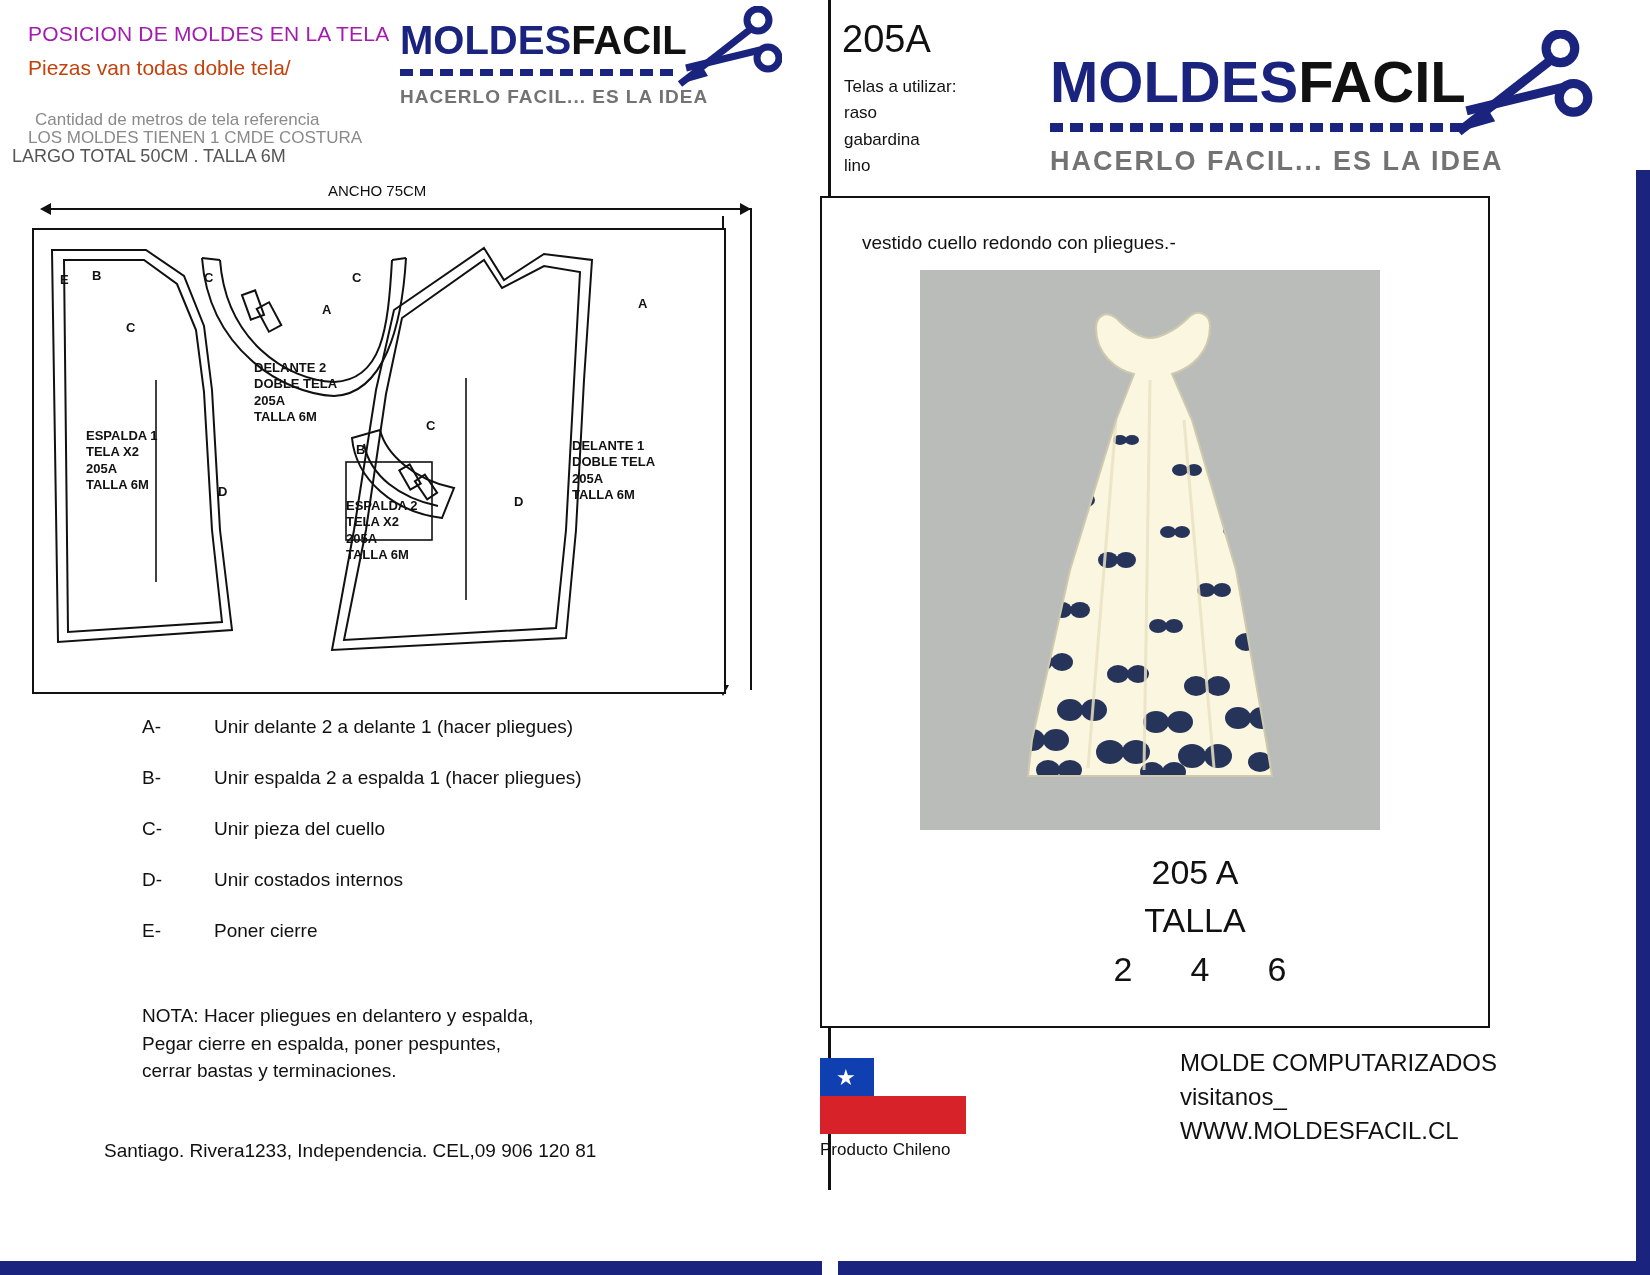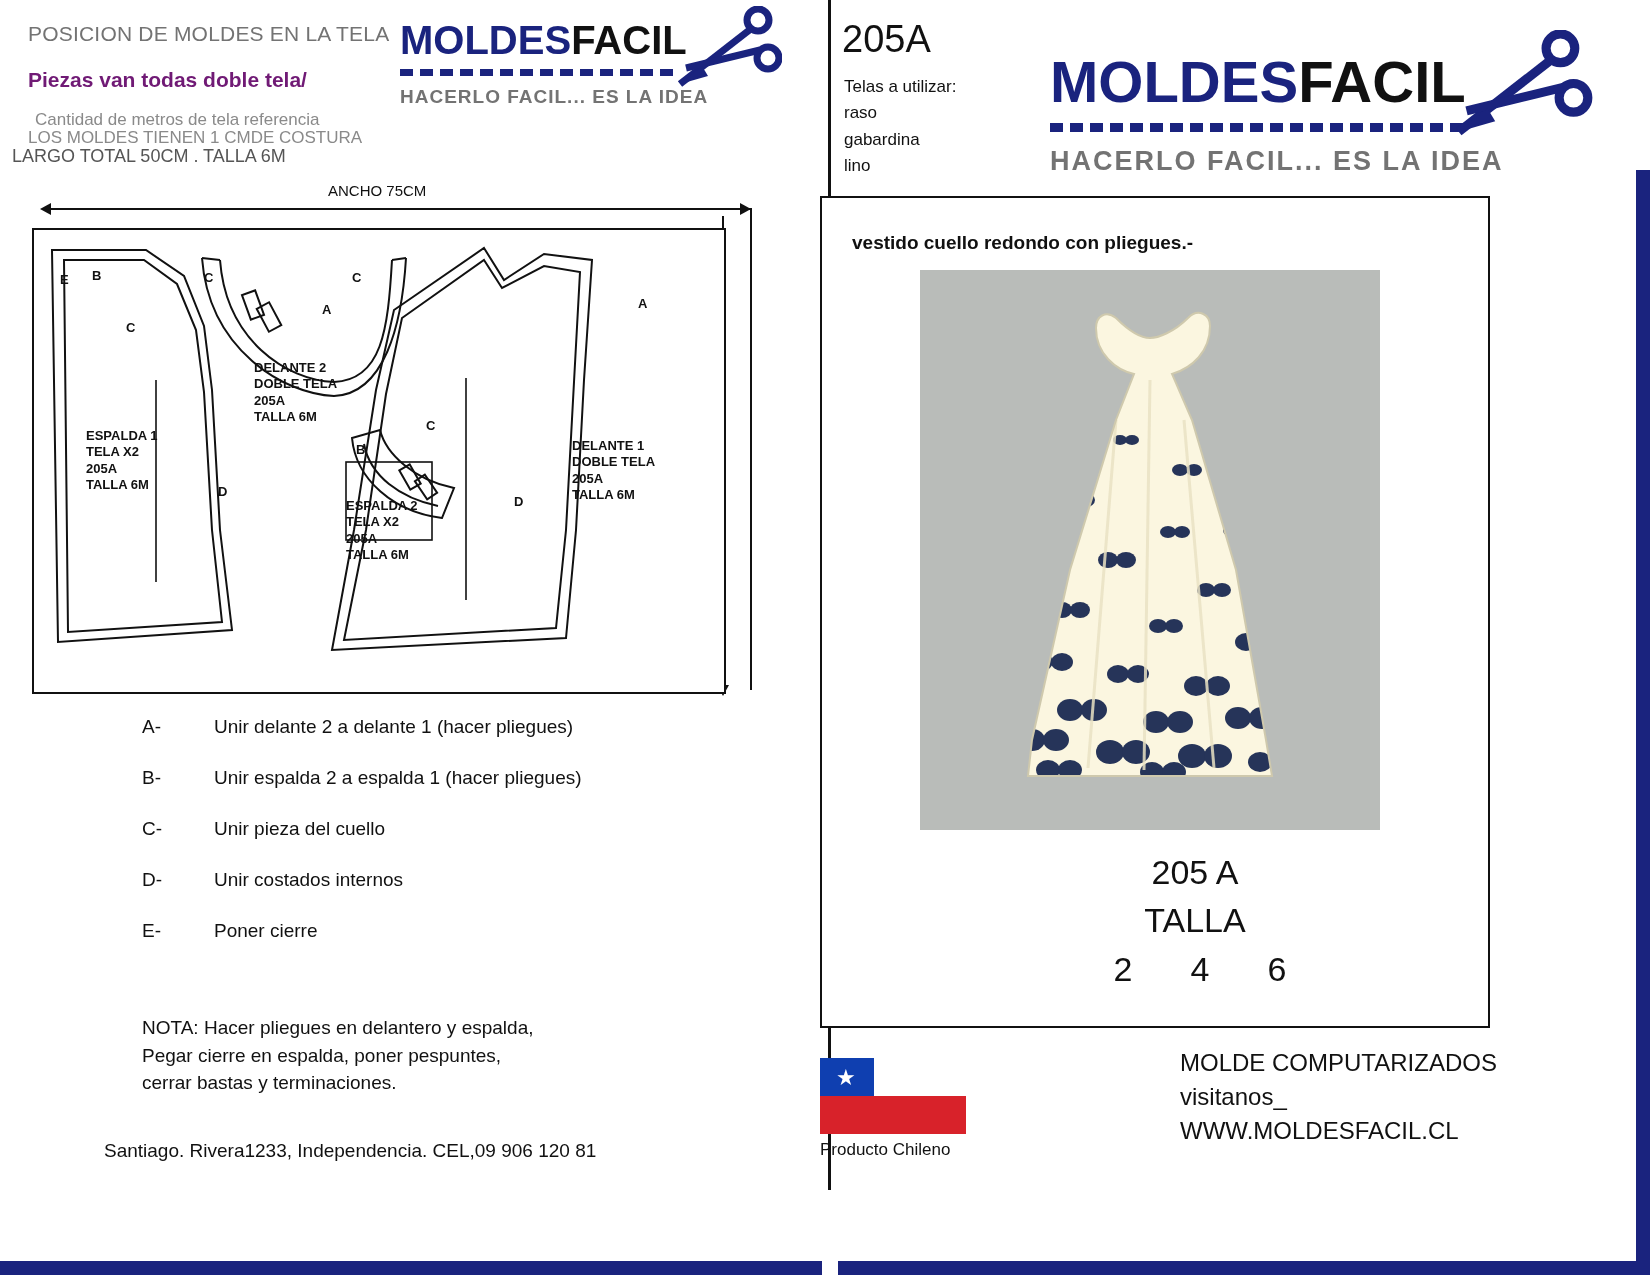--- a/index.html
+++ b/index.html
@@ -14,22 +14,22 @@
   .page{position:absolute;inset:0;}
 
   
   .vdivider{position:absolute;left:828px;top:0;width:3px;height:1190px;background:#111;}
   .bottom-bar{position:absolute;left:0;bottom:0;width:1650px;height:14px;background:#1a237e;}
   .bottom-bar .gap{position:absolute;left:822px;top:0;width:16px;height:14px;background:#ffffff;}
   .right-edge{position:absolute;right:0;top:170px;width:14px;height:1105px;background:#1a237e;}
 
   
   .left{position:absolute;left:0;top:0;width:826px;height:1275px;}
-  .l-title{position:absolute;left:28px;top:22px;font-size:21px;color:#737373;letter-spacing:.2px;}
-  .l-sub1{position:absolute;left:28px;top:68px;font-size:21px;color:#701a75;font-weight:bold;}
+  .l-title{position:absolute;left:28px;top:22px;font-size:21px;color:#a21caf;letter-spacing:.2px;}
+  .l-sub1{position:absolute;left:28px;top:56px;font-size:21px;color:#c2410c;}
   .l-sub2{position:absolute;left:28px;top:84px;font-size:17px;color:#8a8a8a;margin-top:44px;}
   .l-sub3{position:absolute;left:28px;top:110px;font-size:17px;color:#8a8a8a;margin-left:7px;}
   .l-sub4{position:absolute;left:12px;top:146px;font-size:18px;color:#555;}
 
   
   .logo{position:absolute;}
   .logo .l1{font-weight:bold;letter-spacing:0px;}
   .logo .moldes{color:#1a237e;}
   .logo .facil{color:#111;}
   .dashrow{height:7px;background:repeating-linear-gradient(to right,#1a237e 0,#1a237e 13px,#fff 13px,#fff 20px);}
@@ -49,30 +49,30 @@
   .largo-lbl{position:absolute;left:700px;top:180px;font-size:14px;transform:rotate(90deg);transform-origin:left top;white-space:nowrap;}
   .fabric-box{position:absolute;left:4px;top:42px;width:690px;height:462px;border:2px solid #111;background:#fff;}
 
   .pcap{position:absolute;font-size:13px;font-weight:bold;line-height:1.25;white-space:pre-line;margin-top:42px;}
   .plabel{position:absolute;font-size:13px;font-weight:bold;}
 
   
   .instr{position:absolute;left:142px;top:716px;width:660px;}
   .instr .row{display:flex;margin-bottom:29px;font-size:19px;}
   .instr .k{width:72px;}
-  .note{position:absolute;left:142px;top:1002px;font-size:19px;line-height:1.45;white-space:pre-line;margin-top:12px;}
+  .note{position:absolute;left:142px;top:1002px;font-size:19px;line-height:1.45;white-space:pre-line;}
   .addr{position:absolute;left:104px;top:1140px;font-size:19px;}
 
   
   .right{position:absolute;left:832px;top:0;width:818px;height:1275px;}
   .code{position:absolute;left:10px;top:18px;font-size:38px;}
   .telas{position:absolute;left:12px;top:74px;font-size:17px;line-height:1.55;white-space:pre-line;}
 
   .rbox{position:absolute;left:-12px;top:196px;width:666px;height:828px;border:2px solid #111;background:#fff;}
-  .rbox-title{position:absolute;left:30px;top:34px;font-size:19px;font-weight:bold;}
+  .rbox-title{position:absolute;left:40px;top:34px;font-size:19px;}
   .photo{position:absolute;left:98px;top:72px;width:460px;height:560px;background:#b9bcb9;overflow:hidden;}
   .size-lines{position:absolute;left:0;top:650px;width:666px;text-align:center;font-size:34px;line-height:1.42;padding-left:40px;}
   .sz-row{display:flex;justify-content:center;gap:52px;}
   .sz-row2{display:flex;justify-content:center;gap:58px;padding-left:10px;}
 
   .flag{position:absolute;left:-12px;top:1058px;width:146px;height:76px;}
   .flag .blue{position:absolute;left:0;top:0;width:54px;height:38px;background:#0f3fb0;}
   .flag .white{position:absolute;left:54px;top:0;width:92px;height:38px;background:#fff;}
   .flag .red{position:absolute;left:0;top:38px;width:146px;height:38px;background:#d8222a;}
   .star{position:absolute;left:16px;top:9px;color:#fff;font-size:22px;line-height:22px;}

